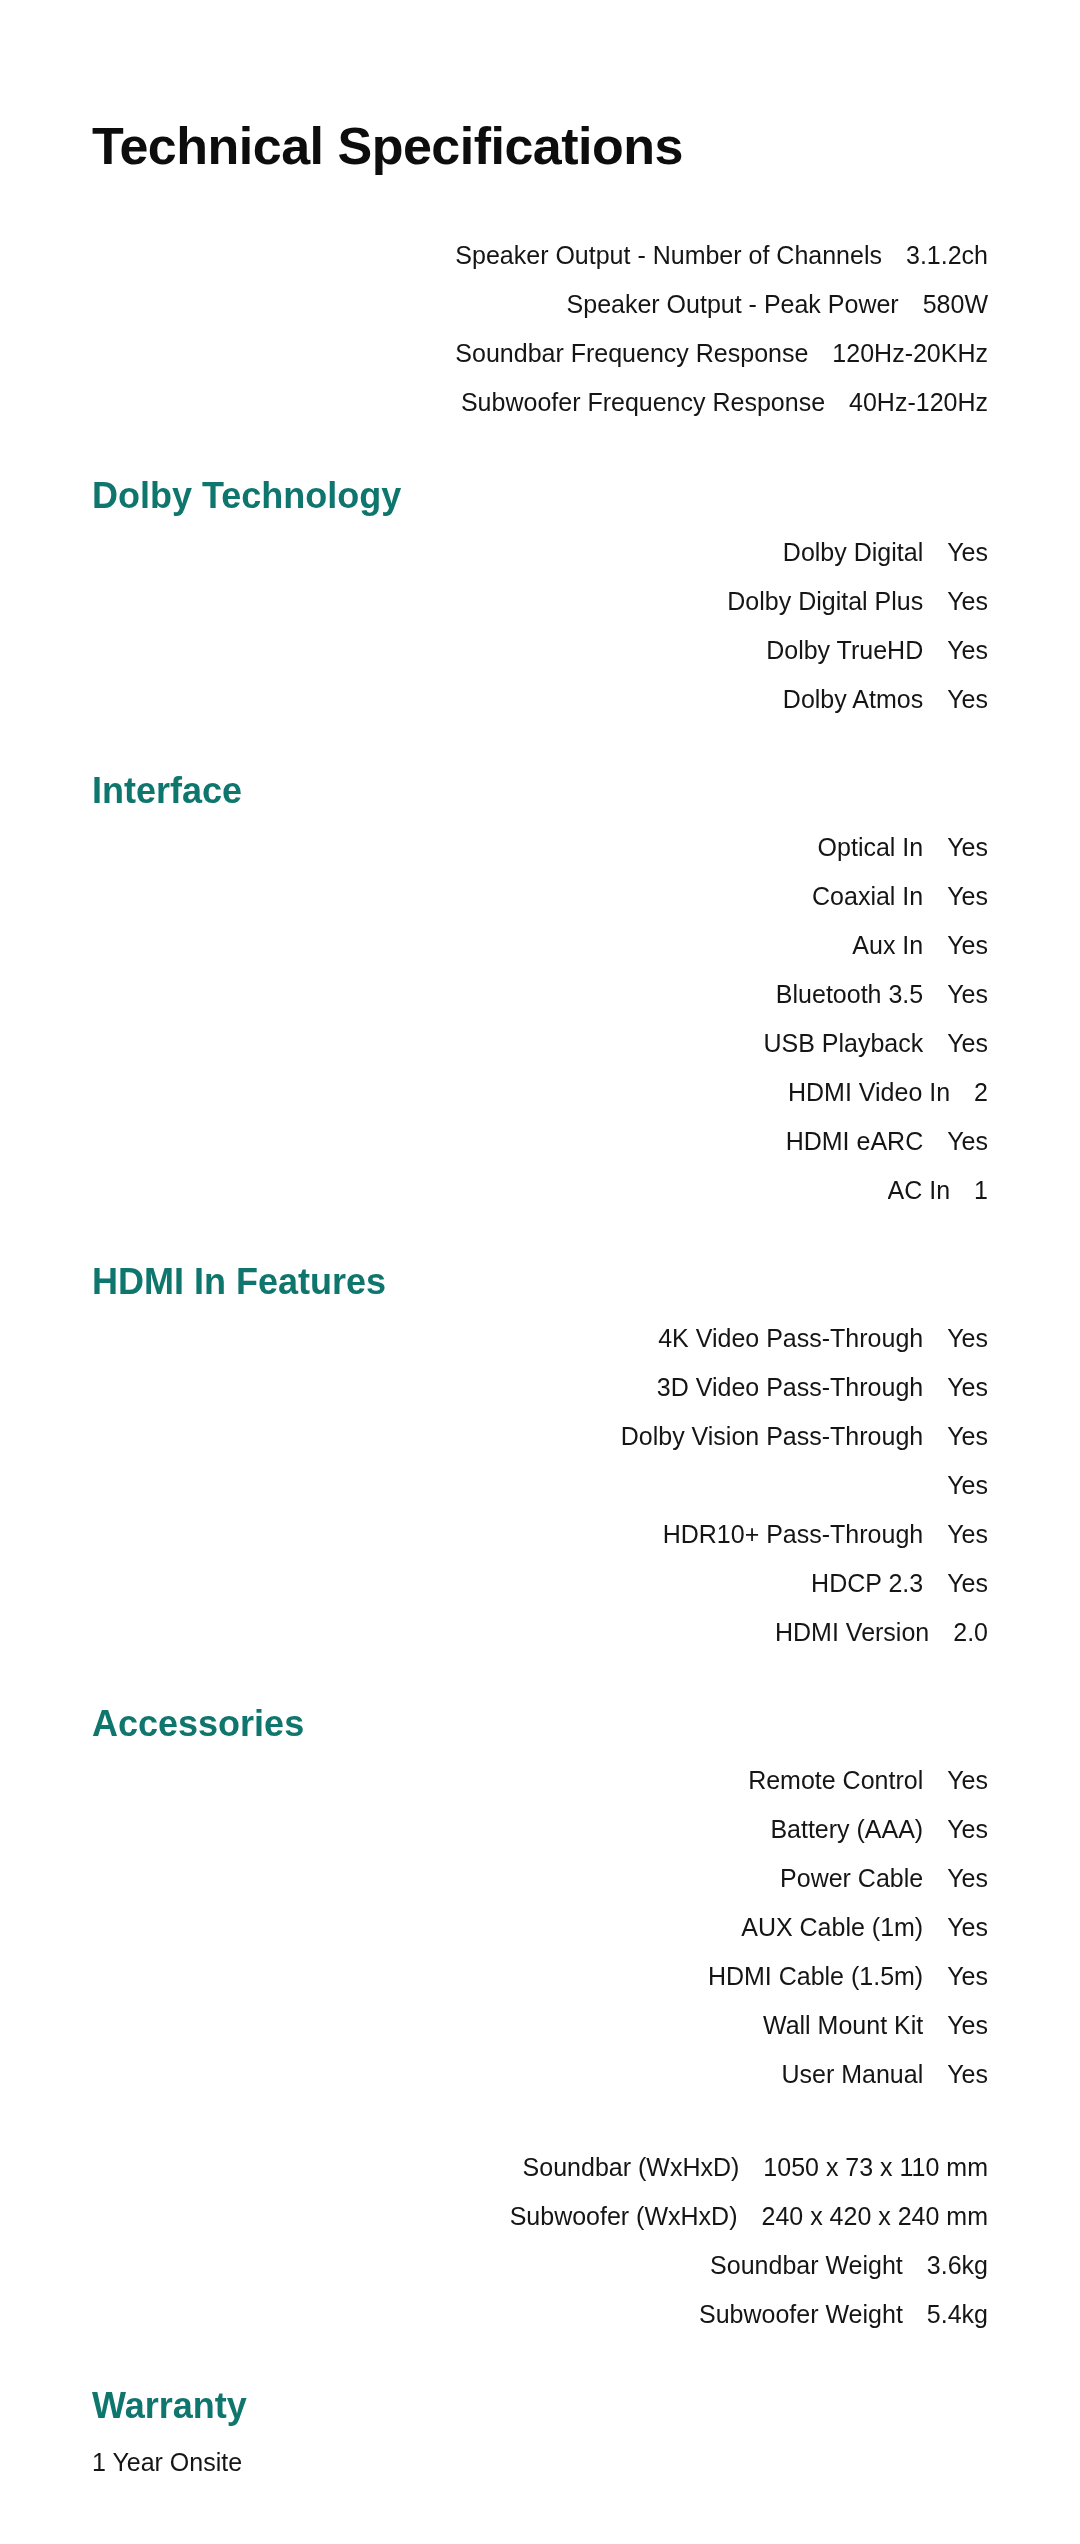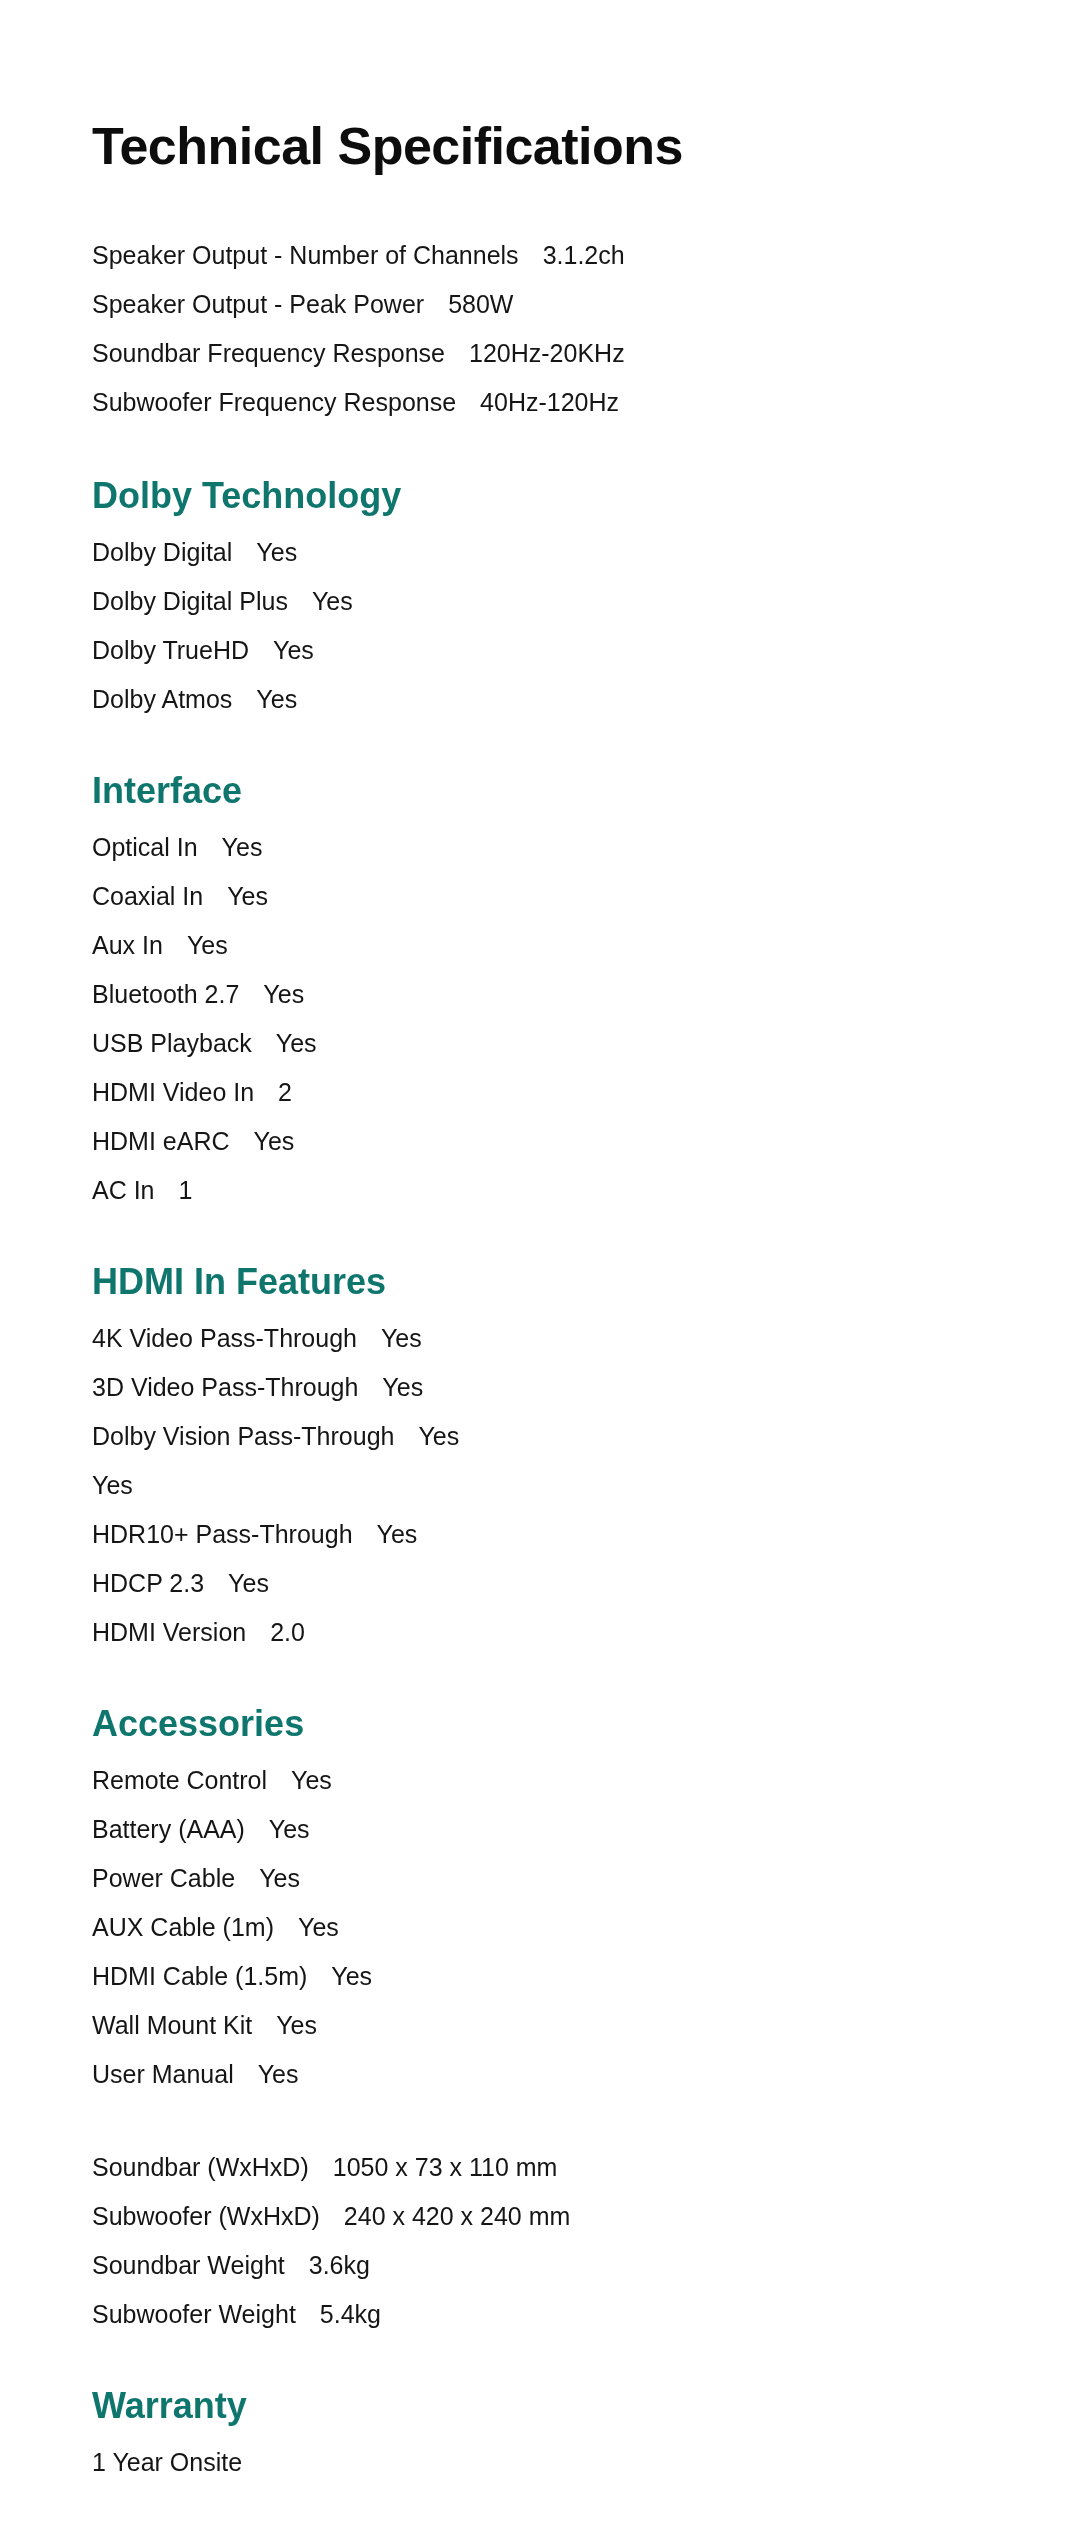--- a/index.html
+++ b/index.html
@@ -37,21 +37,21 @@
   .section-title {
     font-size: 36px;
     font-weight: 700;
     color: #0f766e;
     margin: 0 0 10px 0;
     line-height: 1.25;
   }
   .spec-row {
     display: flex;
     align-items: baseline;
-    justify-content: flex-start;
+    justify-content: flex-end;
     font-size: 25px;
     line-height: 49px;
     color: #151515;
     gap: 24px;
   }
   .spec-label {
     white-space: nowrap;
     overflow: hidden;
     text-overflow: ellipsis;
   }
@@ -121,21 +121,21 @@
         </div>
         <div class="spec-row">
           <span class="spec-label">Coaxial In</span>
           <span class="spec-value">Yes</span>
         </div>
         <div class="spec-row">
           <span class="spec-label">Aux In</span>
           <span class="spec-value">Yes</span>
         </div>
         <div class="spec-row">
-          <span class="spec-label">Bluetooth 2.7</span>
+          <span class="spec-label">Bluetooth 3.5</span>
           <span class="spec-value">Yes</span>
         </div>
         <div class="spec-row">
           <span class="spec-label">USB Playback</span>
           <span class="spec-value">Yes</span>
         </div>
         <div class="spec-row">
           <span class="spec-label">HDMI Video In</span>
           <span class="spec-value">2</span>
         </div>

